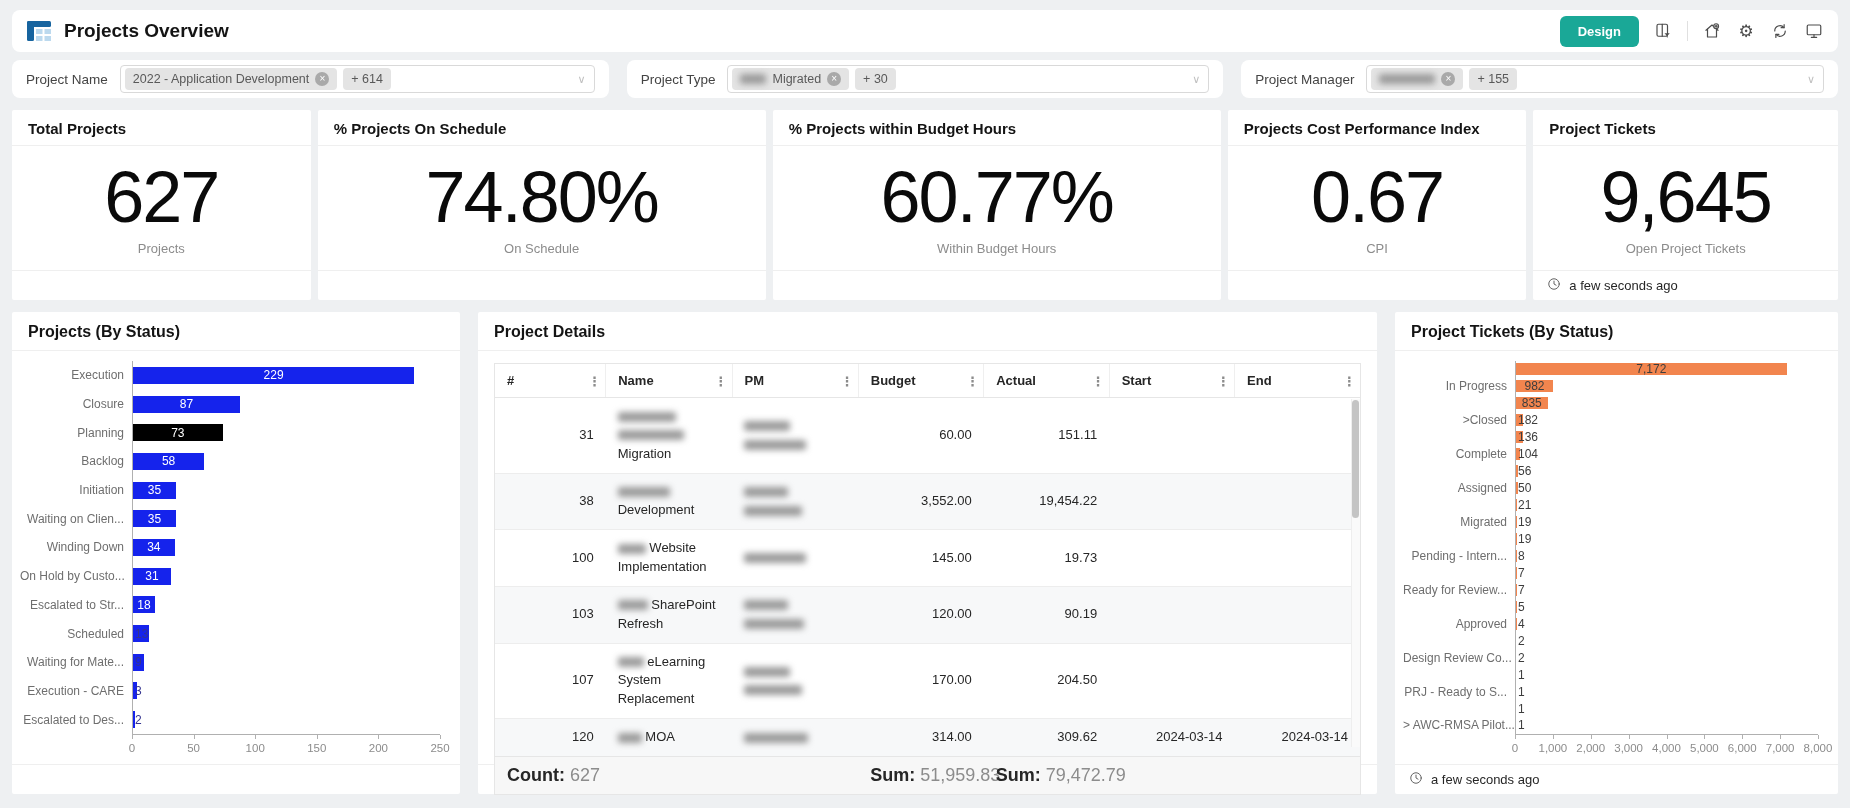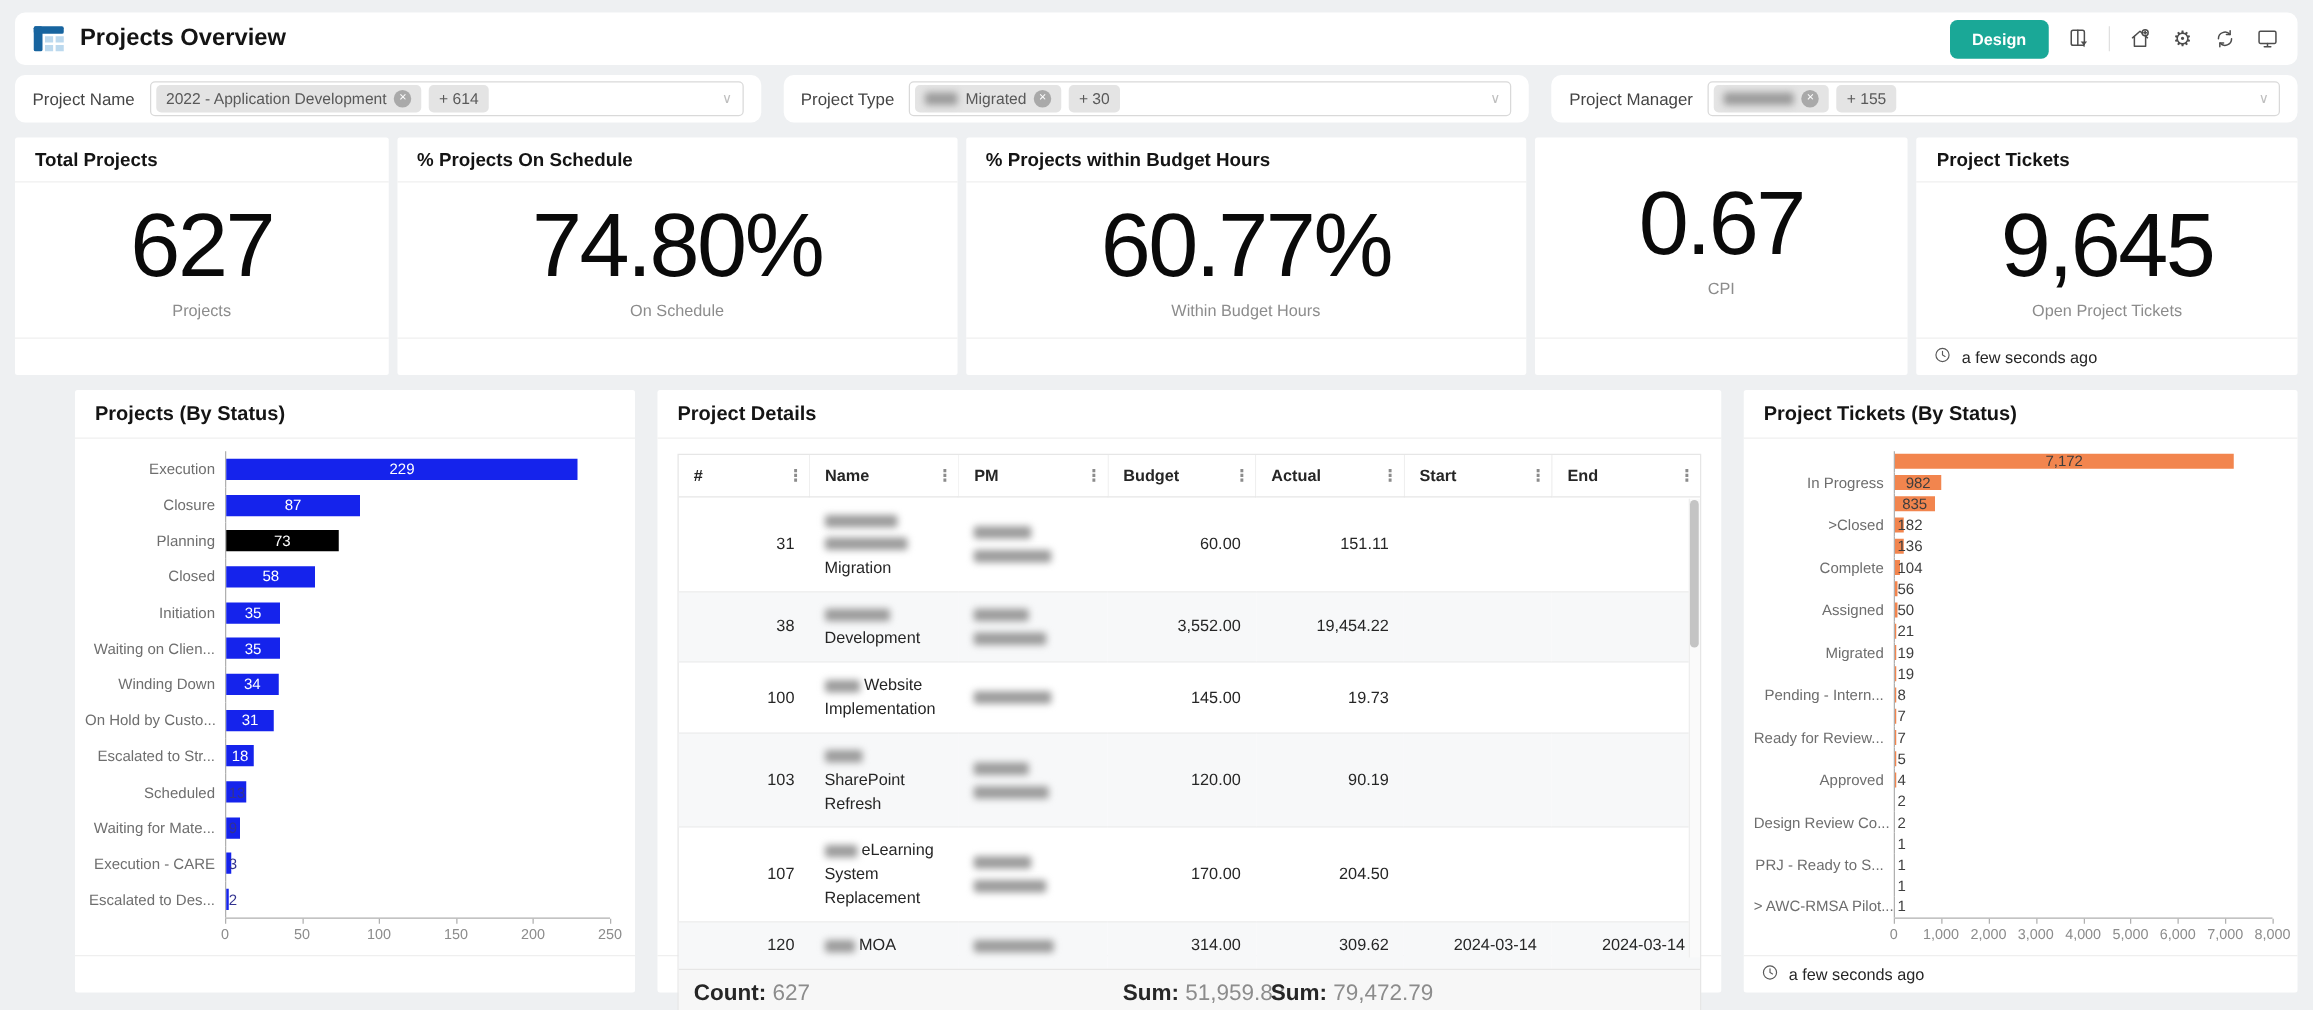--- a/index.html
+++ b/index.html
@@ -57,21 +57,21 @@
   .kpi-value { font-size:72px; font-weight:500; letter-spacing:-2px; color:#0a0a0a; line-height:1; }
   .kpi-caption { font-size:13px; color:#8c8c8c; margin-top:8px; }
   .kpi-foot { height:30px; border-top:1px solid #efefef; display:flex; align-items:center; padding:0 14px; gap:8px; font-size:13px; color:#262626; }
   .clock svg { width:14px; height:14px; stroke:#595959; fill:none; stroke-width:1.6; stroke-linecap:round; }
   
   .bottom-row { display:flex; gap:18px; height:482px; }
   .panel { background:#fff; border-radius:2px; display:flex; flex-direction:column; min-width:0; }
   .panel-title { font-size:16px; font-weight:700; color:#141414; padding:11px 16px 9px; border-bottom:1px solid #efefef; }
   .panel-body { flex:1; position:relative; min-height:0; }
   .panel-foot { height:30px; border-top:1px solid #efefef; display:flex; align-items:center; padding:0 14px; gap:8px; font-size:13px; color:#262626; }
-  .p-left  { flex:0 0 448px;margin-left:48px; }
+  .p-left  { flex:0 0 448px; }
   .p-mid   { flex:1; }
   .p-right { flex:0 0 443px; }
   
   .chart { position:absolute; inset:10px 20px 6px 8px; display:flex; flex-direction:column; }
   .chart-rows { flex:1; display:flex; flex-direction:column; justify-content:space-around; }
   .chart-row { display:flex; align-items:center; flex:1; }
   .chart-cat { width:112px; flex:0 0 112px; text-align:right; padding-right:8px; font-size:12px; color:#6e6e6e; white-space:nowrap; overflow:hidden; }
   .chart-track { flex:1; position:relative; height:100%; border-left:1px solid #b0b0b0; display:flex; align-items:center; }
   .chart-bar { position:relative; border-radius:0; }
   .bar-label { position:absolute; top:50%; transform:translateY(-50%); font-size:12px; white-space:nowrap; }
@@ -212,20 +212,21 @@
     </div>
     <div class="kpi-card" style="flex: 1.5 1 0%;">
       <div class="kpi-title">% Projects within Budget Hours</div>
       <div class="kpi-mid">
         <div class="kpi-value">60.77%</div>
         <div class="kpi-caption">Within Budget Hours</div>
       </div>
       <div class="kpi-foot"></div>
     </div>
     <div class="kpi-card" style="flex: 1 1 0%;">
+      <div class="kpi-title">Projects Cost Performance Index</div>
       <div class="kpi-mid">
         <div class="kpi-value">0.67</div>
         <div class="kpi-caption">CPI</div>
       </div>
       <div class="kpi-foot"></div>
     </div>
     <div class="kpi-card" style="flex: 1.02 1 0%;">
       <div class="kpi-title">Project Tickets</div>
       <div class="kpi-mid">
         <div class="kpi-value">9,645</div>
@@ -266,21 +267,21 @@
             </div>
             <div class="chart-row">
               <div class="chart-cat">Planning</div>
               <div class="chart-track">
                 <div class="chart-bar" style="width: 29.2%; height: 17px; background: #000000;">
                   <span class="bar-label inside" style="color: rgb(255, 255, 255);">73</span>
                 </div>
               </div>
             </div>
             <div class="chart-row">
-              <div class="chart-cat">Closed</div>
+              <div class="chart-cat">Backlog</div>
               <div class="chart-track">
                 <div class="chart-bar" style="width: 23.2%; height: 17px; background: rgb(21, 35, 236);">
                   <span class="bar-label inside" style="color: rgb(255, 255, 255);">58</span>
                 </div>
               </div>
             </div>
             <div class="chart-row">
               <div class="chart-cat">Initiation</div>
               <div class="chart-track">
                 <div class="chart-bar" style="width: 14%; height: 17px; background: rgb(21, 35, 236);">

